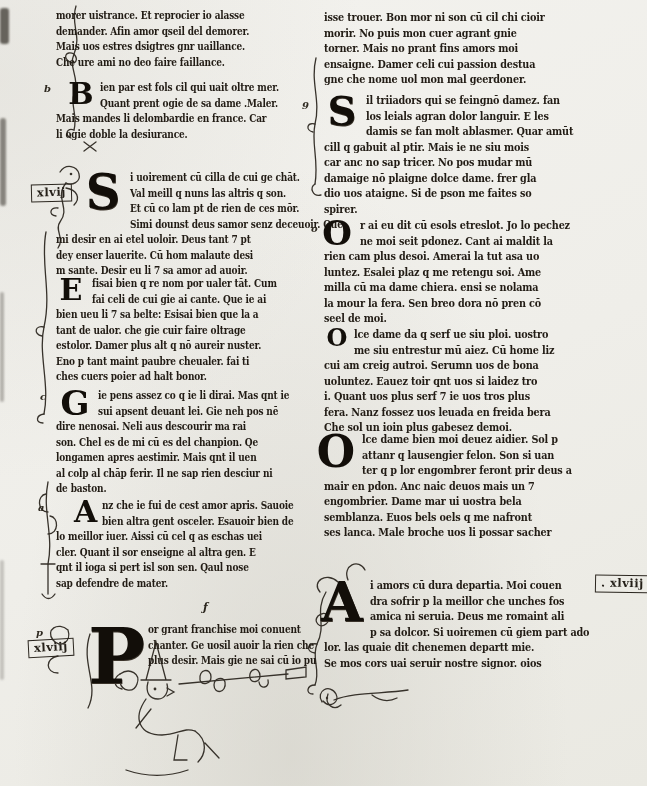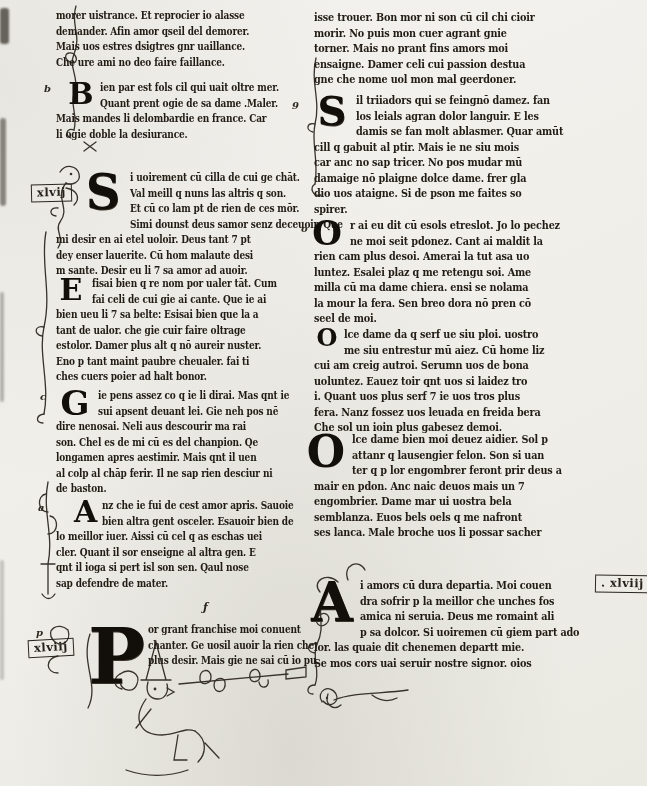--- a/index.html
+++ b/index.html
@@ -183,21 +183,21 @@
         <div class="text-line" style="transform: scaleX(0.78);">qnt il ioga si pert isl son sen. Qaul nose</div>
         <div class="text-line" style="transform: scaleX(0.78);">sap defendre de mater.</div>
       </div>
       <div class="text-block" style="top: 622px; width: 100%;">
         <span class="initial ornate" style="left: 32px; width: 54px; font-size: 76px;">P</span>
         <div class="text-line" style="transform: scaleX(0.78); margin-left: 92px;">or grant franchise moi conuent</div>
         <div class="text-line" style="transform: scaleX(0.78); margin-left: 92px;">chanter. Ge uosil auoir la rien che</div>
         <div class="text-line" style="transform: scaleX(0.78); margin-left: 92px;">plus desir. Mais gie ne sai cū io pu</div>
       </div>
     </div>
-  <div class="col" style="left:314px;width:276px">
+  <div class="col" style="left:324px;width:276px">
       <div class="text-block" style="top: 10px; width: 100%;">
         <div class="text-line" style="transform: scaleX(0.84);">isse trouer. Bon mor ni son cū cil chi cioir</div>
         <div class="text-line" style="transform: scaleX(0.84);">morir. No puis mon cuer agrant gnie</div>
         <div class="text-line" style="transform: scaleX(0.84);">torner. Mais no prant fins amors moi</div>
         <div class="text-line" style="transform: scaleX(0.84);">ensaigne. Damer celi cui passion destua</div>
         <div class="text-line" style="transform: scaleX(0.84);">gne che nome uol mon mal geerdoner.</div>
       </div>
       <div class="text-block" style="top: 93px; width: 100%;">
         <span class="initial ornate" style="left: 0px; width: 36px; font-size: 40px;">S</span>
         <span class="guide" style="left: -22px; top: 8px;">9</span>

